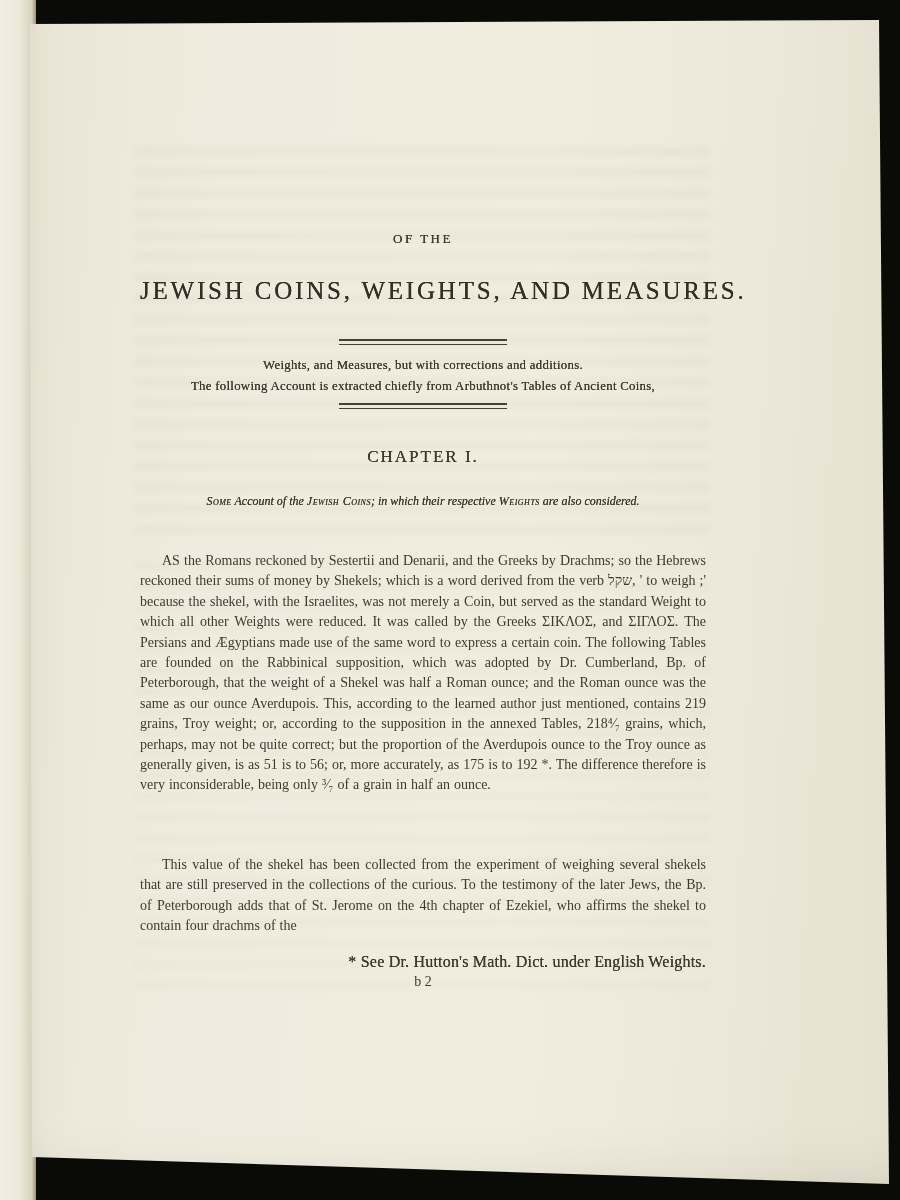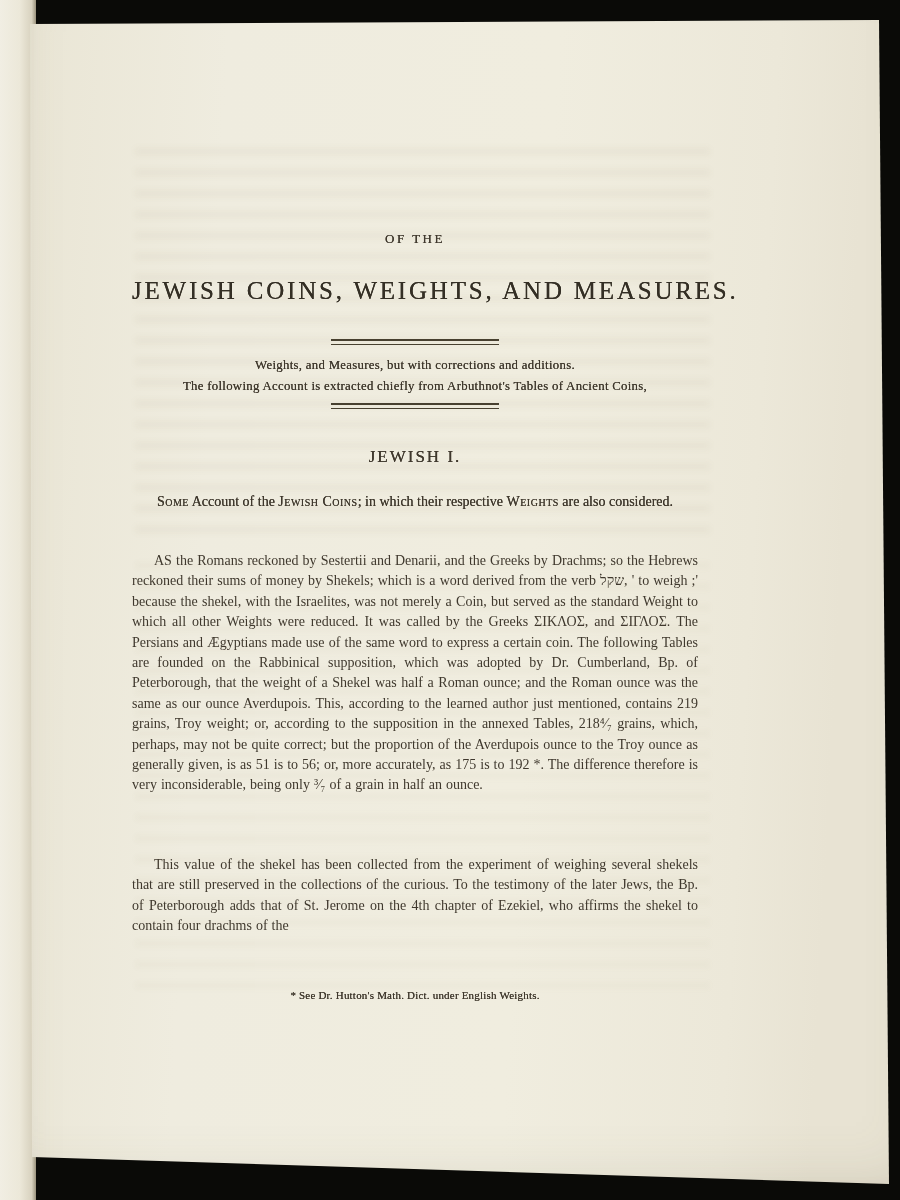--- a/index.html
+++ b/index.html
@@ -21,43 +21,43 @@
       linear-gradient(93deg,#e2dcc9 0px,#eae6d6 40px,#efecdf 230px,#f0eddf 560px,#ece8d9 780px,#e8e3d3 870px);
     box-shadow:inset 0 -40px 70px -40px rgba(115,105,80,.30),
                inset 40px 0 60px -40px rgba(115,105,80,.28);
   }
   
   .ghost{position:absolute;left:135px;width:575px;filter:blur(3px);pointer-events:none;}
   .ghost-top{top:148px;height:392px;opacity:.5;
     background:repeating-linear-gradient(180deg,rgba(128,112,74,.11) 0 7px,rgba(128,112,74,0) 7px 21px);}
   .ghost-bottom{top:562px;height:440px;opacity:.32;
     background:repeating-linear-gradient(180deg,rgba(128,112,74,.11) 0 7px,rgba(128,112,74,0) 7px 21px);}
-  .content{position:absolute;left:132px;top:0;width:566px;height:1038px;color:#3f382d;}
+  .content{position:absolute;left:140px;top:0;width:566px;height:1038px;color:#3f382d;}
   .abs{position:absolute;left:0;width:100%;}
   .half-title{top:231px;text-align:center;font-size:13px;letter-spacing:2.5px;
     text-shadow:0 0 .4px currentColor;}
   .main-title{top:277px;font-size:25px;letter-spacing:2.8px;color:#342f25;
     text-shadow:0 0 .6px currentColor;white-space:nowrap;}
   .rule{left:50%;transform:translateX(-50%);width:168px;height:3px;
     border-top:2.5px solid #47402f;border-bottom:1.2px solid #47402f;}
   .rule-top{top:339px;}
   .rule-bottom{top:403px;}
   .note{top:355px;text-align:center;font-size:12.8px;line-height:21px;letter-spacing:.3px;
     text-shadow:0 0 .4px currentColor;}
   .chapter{top:447px;text-align:center;font-size:17px;letter-spacing:2px;
     text-shadow:0 0 .5px currentColor;}
-  .subtitle{top:490px;text-align:center;font-size:14px;line-height:23px;
+  .subtitle{top:490px;text-align:center;font-size:12px;line-height:23px;font-style:italic;
     text-shadow:0 0 .3px currentColor;}
   .sc{font-variant:small-caps;letter-spacing:.5px;}
   .bodytext{font-size:14px;line-height:20.4px;text-align:justify;text-indent:22px;
     word-spacing:.5px;}
   .para1{top:551px;}
   .para2{top:855px;}
-  .footnote{top:953px;text-align:center;font-size:11px;letter-spacing:.2px;
-    text-shadow:0 0 .3px currentColor;margin-top:36px;}
+  .footnote{top:953px;text-align:right;font-size:16px;letter-spacing:.2px;
+    text-shadow:0 0 .3px currentColor;}
   .signature{top:974px;text-align:center;font-size:14px;}
 </style>
 </head>
 <body>
 
 <div class="stage">
   <div class="edge-strip"></div>
 
   <div class="page">
     <div class="ghost ghost-top"></div>
@@ -71,26 +71,27 @@
 
       <div class="abs rule rule-top"></div>
 
       <div class="abs note">
         <div>Weights, and Measures, but with corrections and additions.</div>
         <div>The following Account is extracted chiefly from Arbuthnot's Tables of Ancient Coins,</div>
       </div>
 
       <div class="abs rule rule-bottom"></div>
 
-      <div class="abs chapter">JEWISH I.</div>
+      <div class="abs chapter">CHAPTER I.</div>
 
       <div class="abs subtitle"><span class="sc">Some</span><span> Account of the </span><span class="sc">Jewish Coins</span><span>; in which their respective </span><span class="sc">Weights</span><span> are also considered.</span></div>
 
       <div class="abs bodytext para1">AS the Romans reckoned by Sestertii and Denarii, and the Greeks by Drachms; so the Hebrews reckoned their sums of money by Shekels; which is a word derived from the verb שקל, ' to weigh ;' because the shekel, with the Israelites, was not merely a Coin, but served as the standard Weight to which all other Weights were reduced.  It was called by the Greeks ΣΙΚΛΟΣ, and ΣΙΓΛΟΣ.  The Persians and Ægyptians made use of the same word to express a certain coin.  The following Tables are founded on the Rabbinical supposition, which was adopted by Dr. Cumberland, Bp. of Peterborough, that the weight of a Shekel was half a Roman ounce; and the Roman ounce was the same as our ounce Averdupois.  This, according to the learned author just mentioned, contains 219 grains, Troy weight; or, according to the supposition in the annexed Tables, 218⁴⁄₇ grains, which, perhaps, may not be quite correct; but the proportion of the Averdupois ounce to the Troy ounce as generally given, is as 51 is to 56; or, more accurately, as 175 is to 192 *.  The difference therefore is very inconsiderable, being only ³⁄₇ of a grain in half an ounce.</div>
 
       <div class="abs bodytext para2">This value of the shekel has been collected from the experiment of weighing several shekels that are still preserved in the collections of the curious.  To the testimony of the later Jews, the Bp. of Peterborough adds that of St. Jerome on the 4th chapter of Ezekiel, who affirms the shekel to contain four drachms of the</div>
 
       <div class="abs footnote">* See Dr. Hutton's Math. Dict. under English Weights.</div>
 
+      <div class="abs signature">b 2</div>
 
     </div>
   </div>
 </div>
 
 </body></html>

